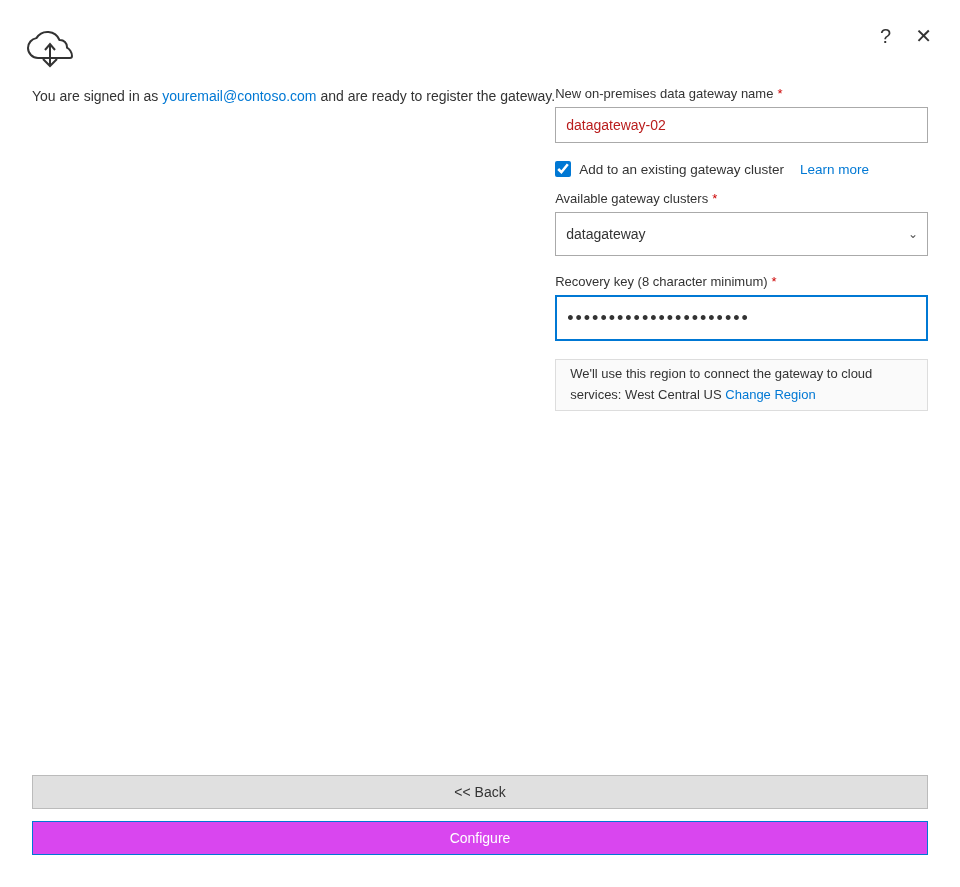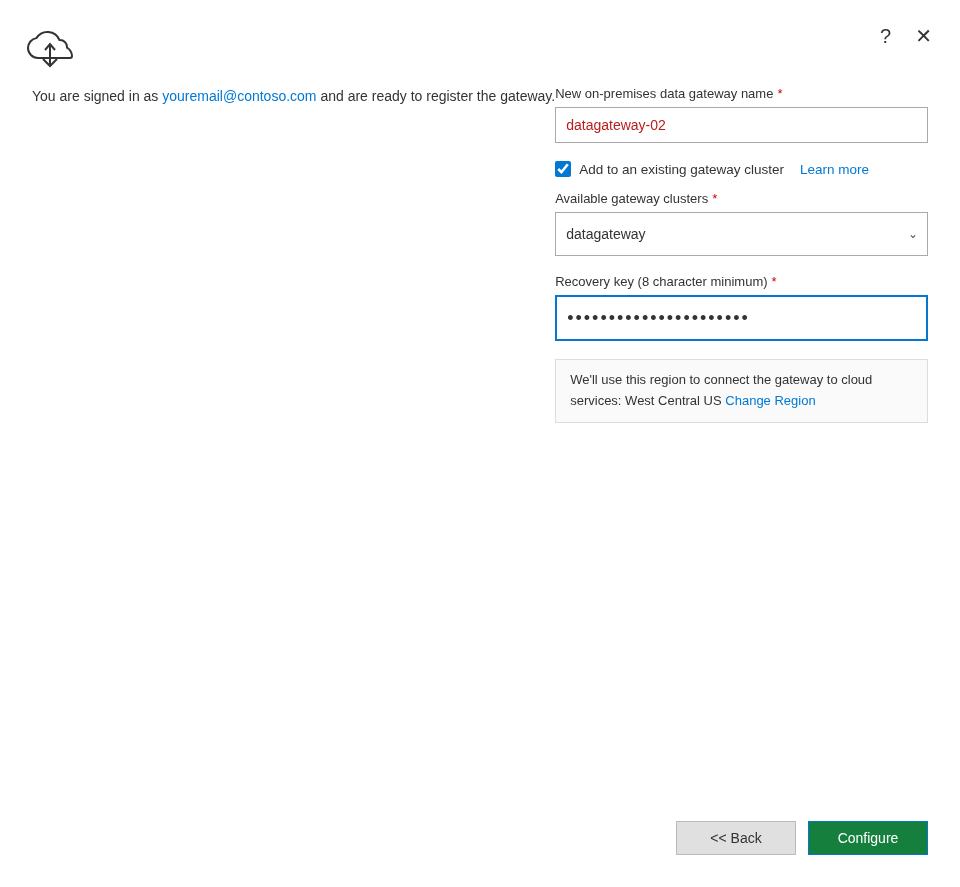--- a/index.html
+++ b/index.html
@@ -199,21 +199,21 @@
       font-size: 13px;
       color: #333;
       margin-bottom: 6px;
       display: flex;
       align-items: center;
     }
 
     .info-box {
       border: 1px solid #ddd;
       background: #fafafa;
-      padding: 10px 14px;
+      padding: 4px 14px;
       margin-top: 14px;
       font-size: 13px;
       color: #333;
       line-height: 1.6;
     }
 
     .info-link {
       color: #0078d4;
       text-decoration: none;
     }
@@ -222,35 +222,36 @@
       margin-top: 4px;
       font-size: 13px;
       color: #333;
     }
 
     .footer {
       display: flex;
       justify-content: flex-end;
       gap: 12px;
       padding: 16px 32px 32px 32px;
+      flex-direction: column;
     }
 
     .btn-back {
       background: #e0e0e0;
       border: 1px solid #bbb;
       color: #333;
       padding: 8px 28px;
       font-size: 14px;
       cursor: pointer;
       font-family: 'Segoe UI', Arial, sans-serif;
       min-width: 120px;
     }
 
     .btn-configure {
-      background: #15803d;
+      background: #d946ef;
       border: 1px solid #0078d4;
       color: #fff;
       padding: 8px 28px;
       font-size: 14px;
       cursor: pointer;
       font-family: 'Segoe UI', Arial, sans-serif;
       min-width: 120px;
     }
   </style>
 </head>

